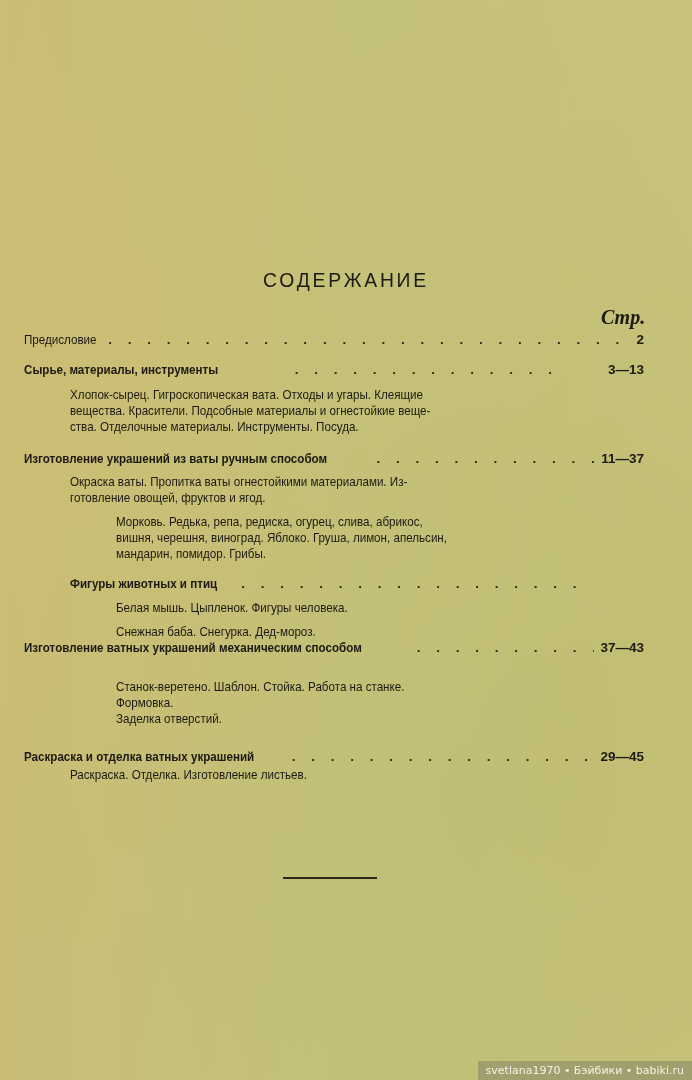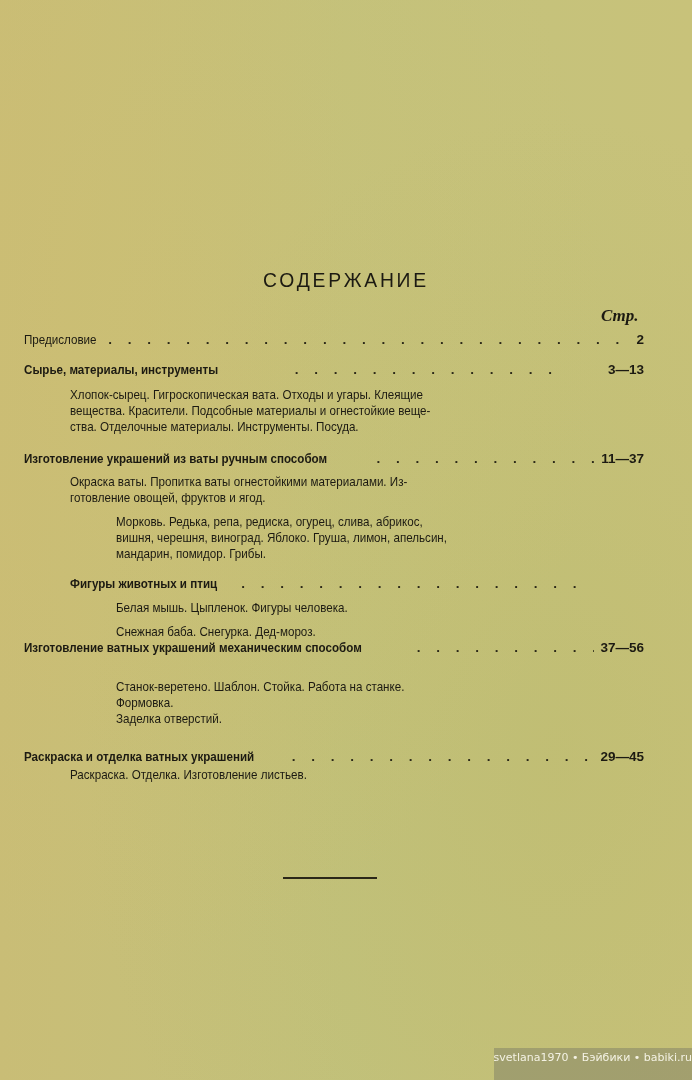--- a/index.html
+++ b/index.html
@@ -14,41 +14,41 @@
     color: #1c1a12;
   }
   .page { position: absolute; left: 0; top: 0; width: 692px; height: 1080px; }
   .title {
     position: absolute; top: 268px; left: 0; width: 692px; text-align: center;
     font-family: "Liberation Sans", sans-serif; font-size: 21px; letter-spacing: 3px;
     font-weight: normal; transform: scaleX(0.92);
   }
   .str-label {
     position: absolute; top: 306px; left: 601px;
-    font-family: "Liberation Serif", serif; font-style: italic; font-weight: bold; font-size: 17px;
+    font-family: "Liberation Serif", serif; font-style: italic; font-weight: bold; font-size: 20px;
   }
   .entry {
     position: absolute; left: 24px; width: 620px;
     display: flex; align-items: center; font-size: 13.5px;
     transform-origin: left center;
   }
   .entry .label { white-space: nowrap; transform: scaleX(0.86); transform-origin: left; display: inline-block; }
   .entry.bold .label { font-weight: bold; }
   .entry .dots {
     flex: 1; overflow: hidden; white-space: nowrap; margin: 0 6px 0 0;
     letter-spacing: 6px; font-weight: bold; color: #2a2718;
   }
   .entry .pages { white-space: nowrap; font-weight: bold; font-size: 13.5px; text-align: right; }
   .sub {
     position: absolute; font-size: 13.5px; line-height: 16px;
     transform: scaleX(0.86); transform-origin: left top;
   }
   .divider { position: absolute; left: 283px; top: 877px; width: 94px; height: 2px; background: #2a2718; }
   .watermark {
-    position: absolute; right: 0; bottom: 0; height: 32px; padding: 0 0;
+    position: absolute; right: 0; bottom: 0; height: 19px; padding: 0 8px;
     background: rgba(120,120,100,0.45); color: #f4f2e4; font-size: 11px; line-height: 20px;
     font-family: "DejaVu Sans", sans-serif;
   }
 </style>
 </head>
 <body>
 
 <div class="page">
 
   <div class="title">СОДЕРЖАНИЕ</div>
@@ -92,21 +92,21 @@
     <span class="pages"></span>
   </div>
   <div class="sub" style="left:116px; top:600px;">
     <div style="margin-bottom:8px;">Белая мышь. Цыпленок. Фигуры человека.</div>
     <div>Снежная баба. Снегурка. Дед-мороз.</div>
   </div>
 
   <div class="entry bold" style="top:640px;">
     <span class="label">Изготовление ватных украшений механическим способом</span>
     <span class="dots">. . . . . . . . . . . . .</span>
-    <span class="pages">37—56</span>
+    <span class="pages">37—43</span>
   </div>
   <div class="sub" style="left:116px; top:679px;">
     <div>Станок-веретено. Шаблон. Стойка. Работа на станке.</div>
     <div>Формовка.</div>
     <div>Заделка отверстий.</div>
   </div>
 
   <div class="entry bold" style="top:741px;margin-top:8px;">
     <span class="label">Раскраска и отделка ватных украшений</span>
     <span class="dots">. . . . . . . . . . . . . . . . . . . . . . . . . . . . .</span>

